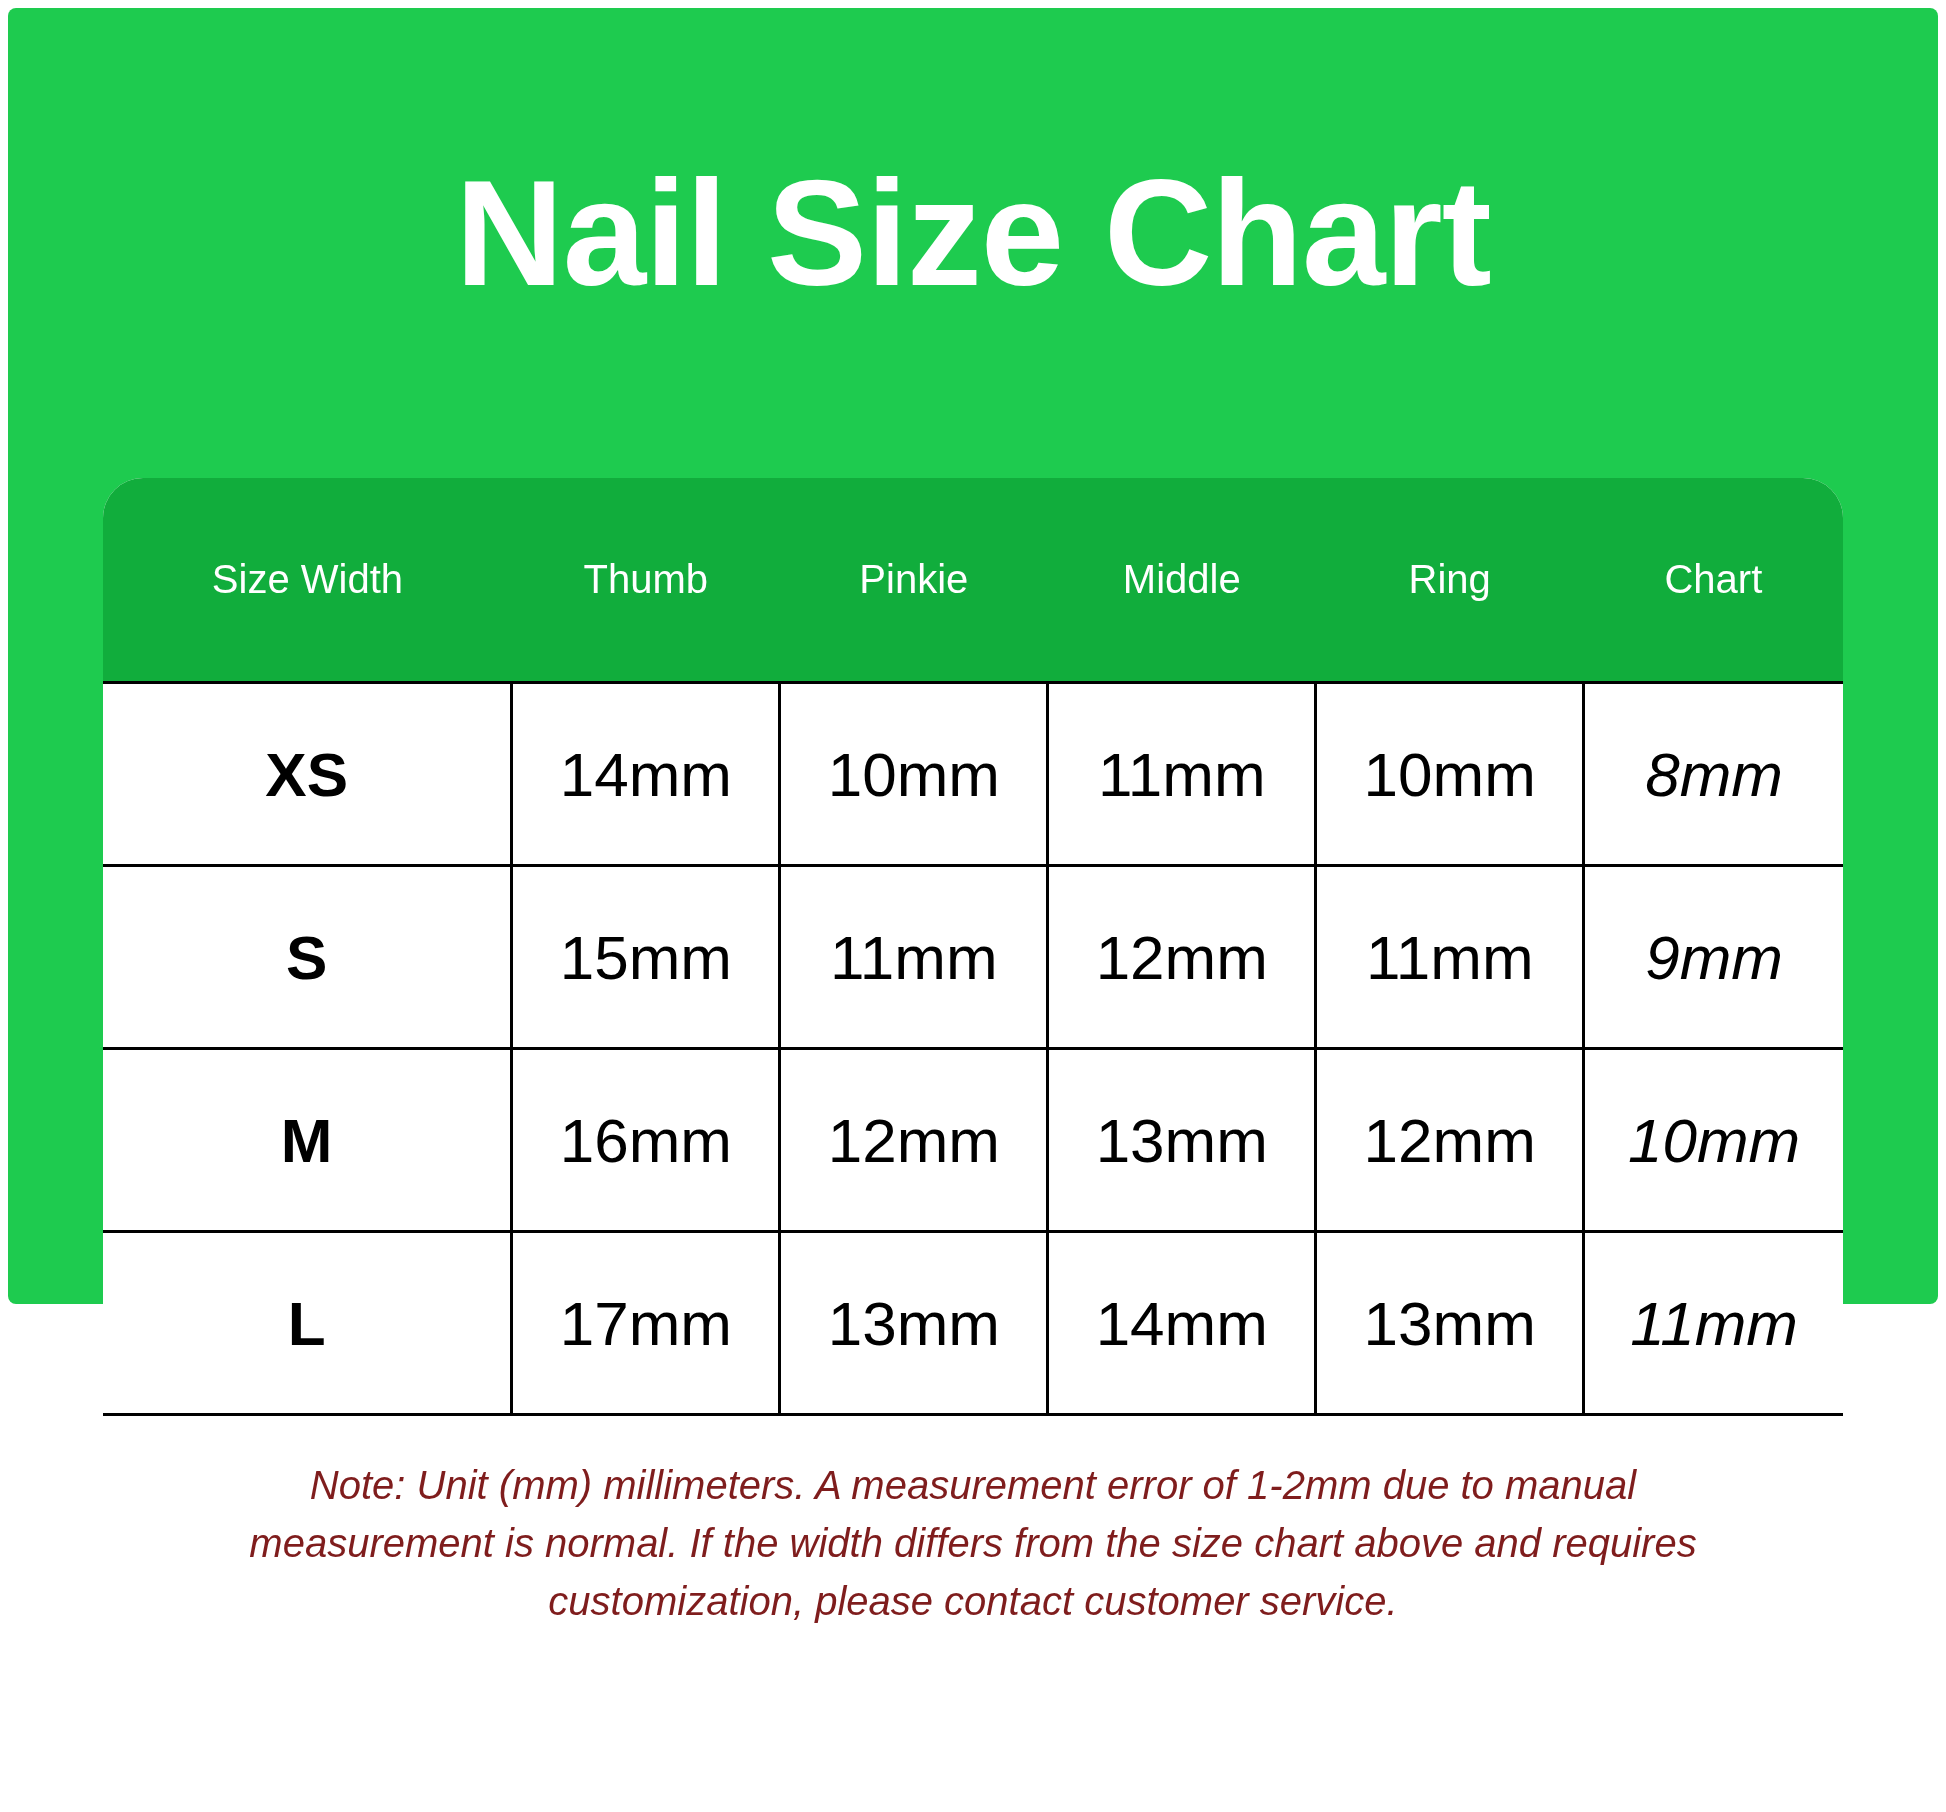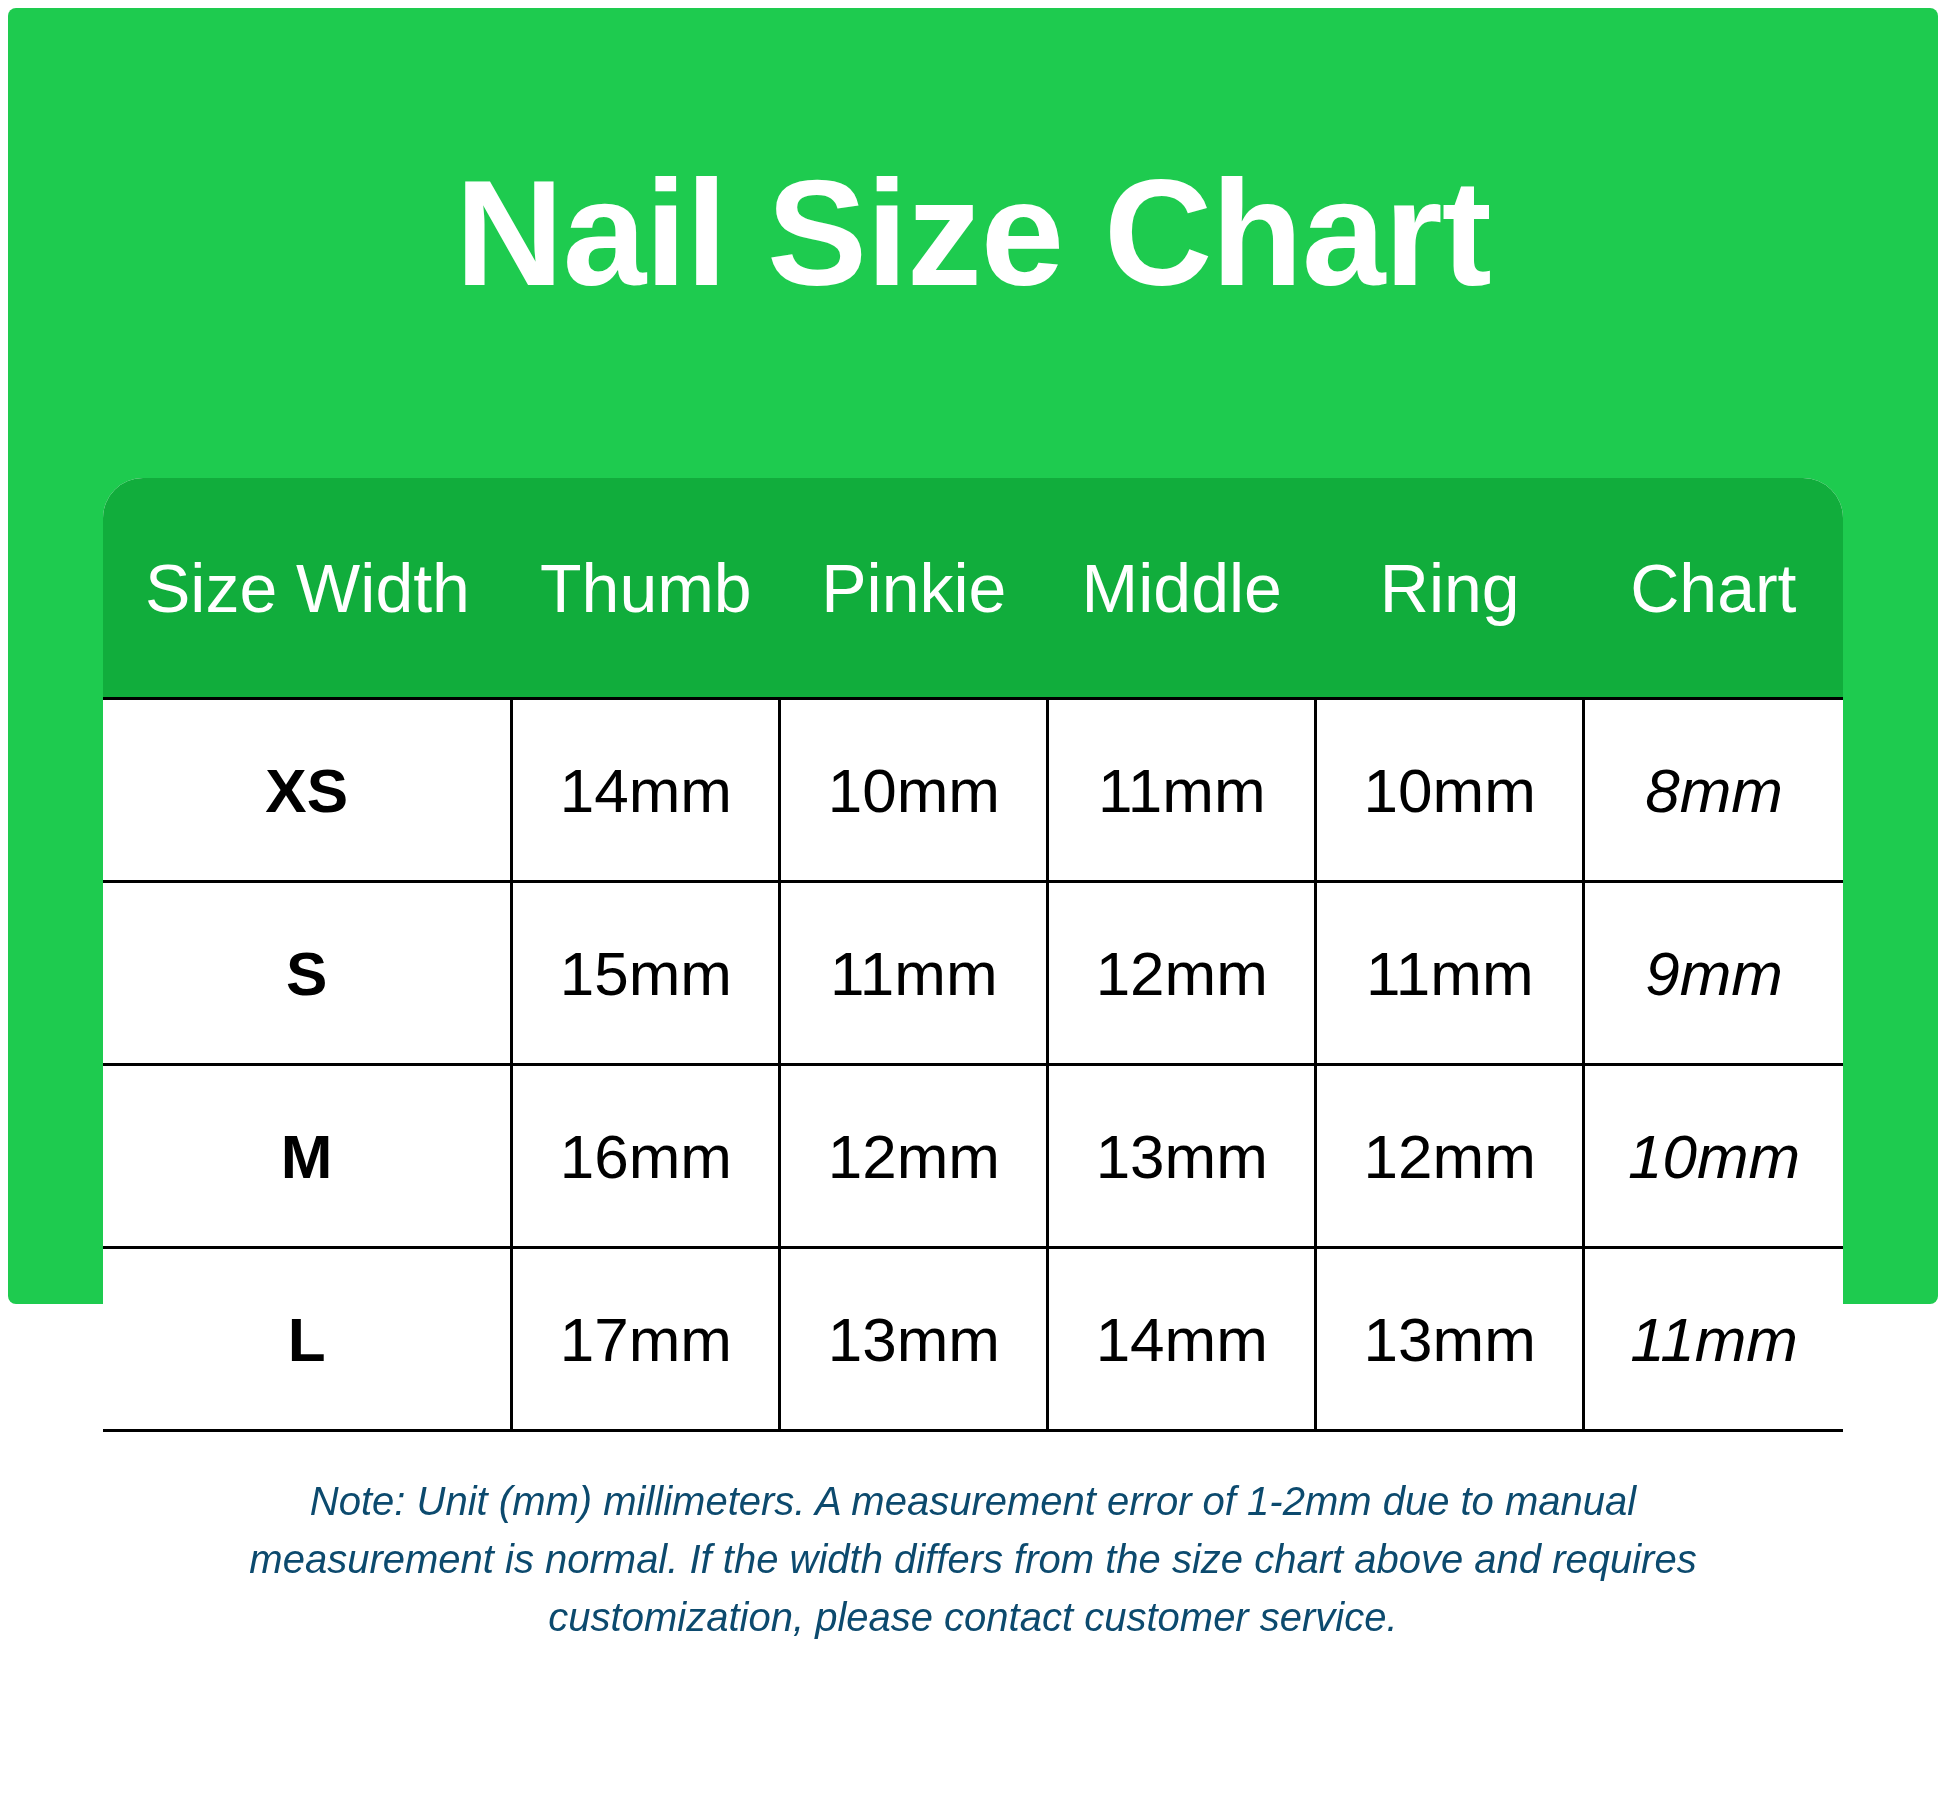--- a/index.html
+++ b/index.html
@@ -52,27 +52,27 @@
 
   table.size-table {
     border-collapse: collapse;
     width: 100%;
     table-layout: fixed;
   }
 
   table.size-table thead th {
     background: #11ad3c;
     color: #ffffff;
-    font-size: 68px;
+    font-size: 40px;
     font-weight: normal;
     height: 195px;
     vertical-align: middle;
     text-align: center;
     border: none;
-    padding: 12px;
+    padding: 4px;
   }
 
   table.size-table tbody td {
     border: 3px solid #000000;
     height: 180px;
     text-align: center;
     vertical-align: middle;
     font-size: 62px;
     color: #000000;
     padding: 0;
@@ -96,21 +96,21 @@
 
   .note-row td {
     border: none !important;
     height: auto !important;
   }
 
   .note {
     padding: 40px 120px 0 120px;
     font-size: 40px;
     line-height: 1.45;
-    color: #0c4a6e;
+    color: #7f1d1d;
     text-align: center;
   }
 
   col.c0 { width: 23.5%; }
   col.c1 { width: 15.4%; }
   col.c2 { width: 15.4%; }
   col.c3 { width: 15.4%; }
   col.c4 { width: 15.4%; }
   col.c5 { width: 14.9%; }
 </style>

